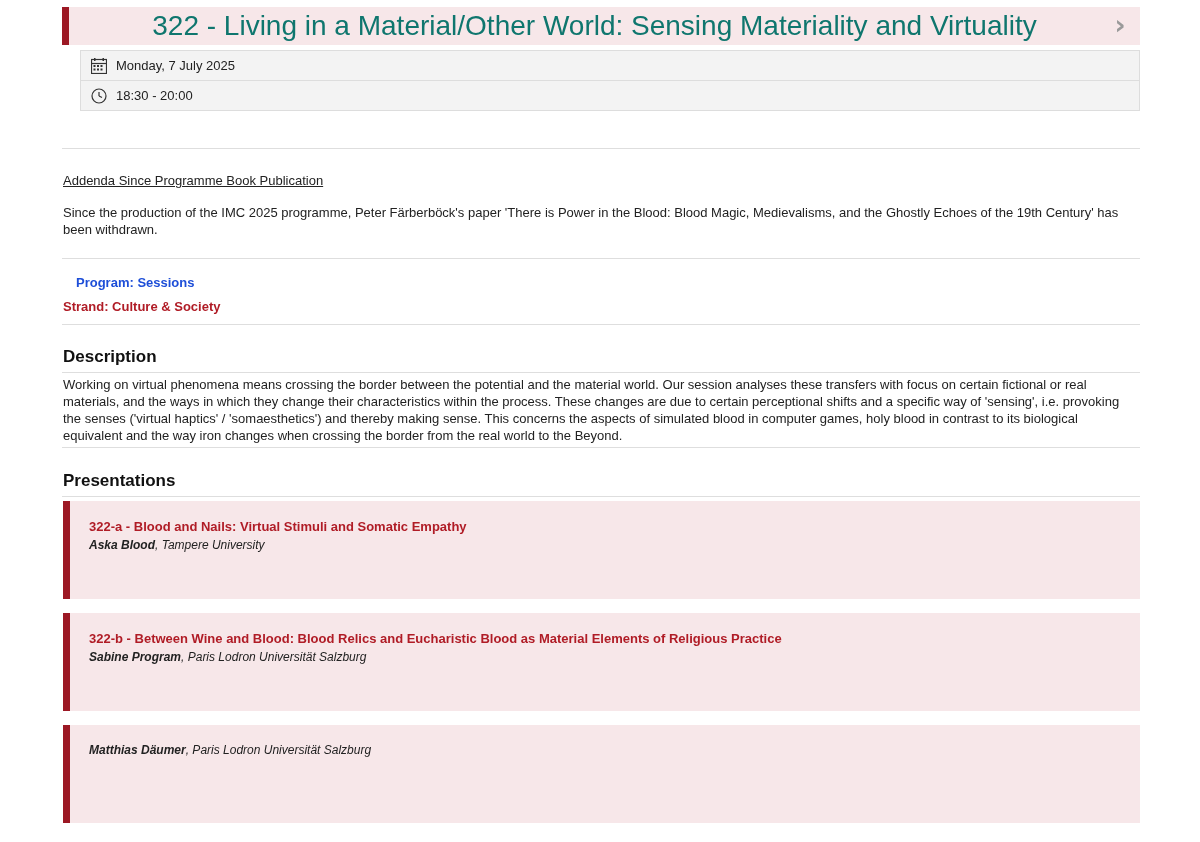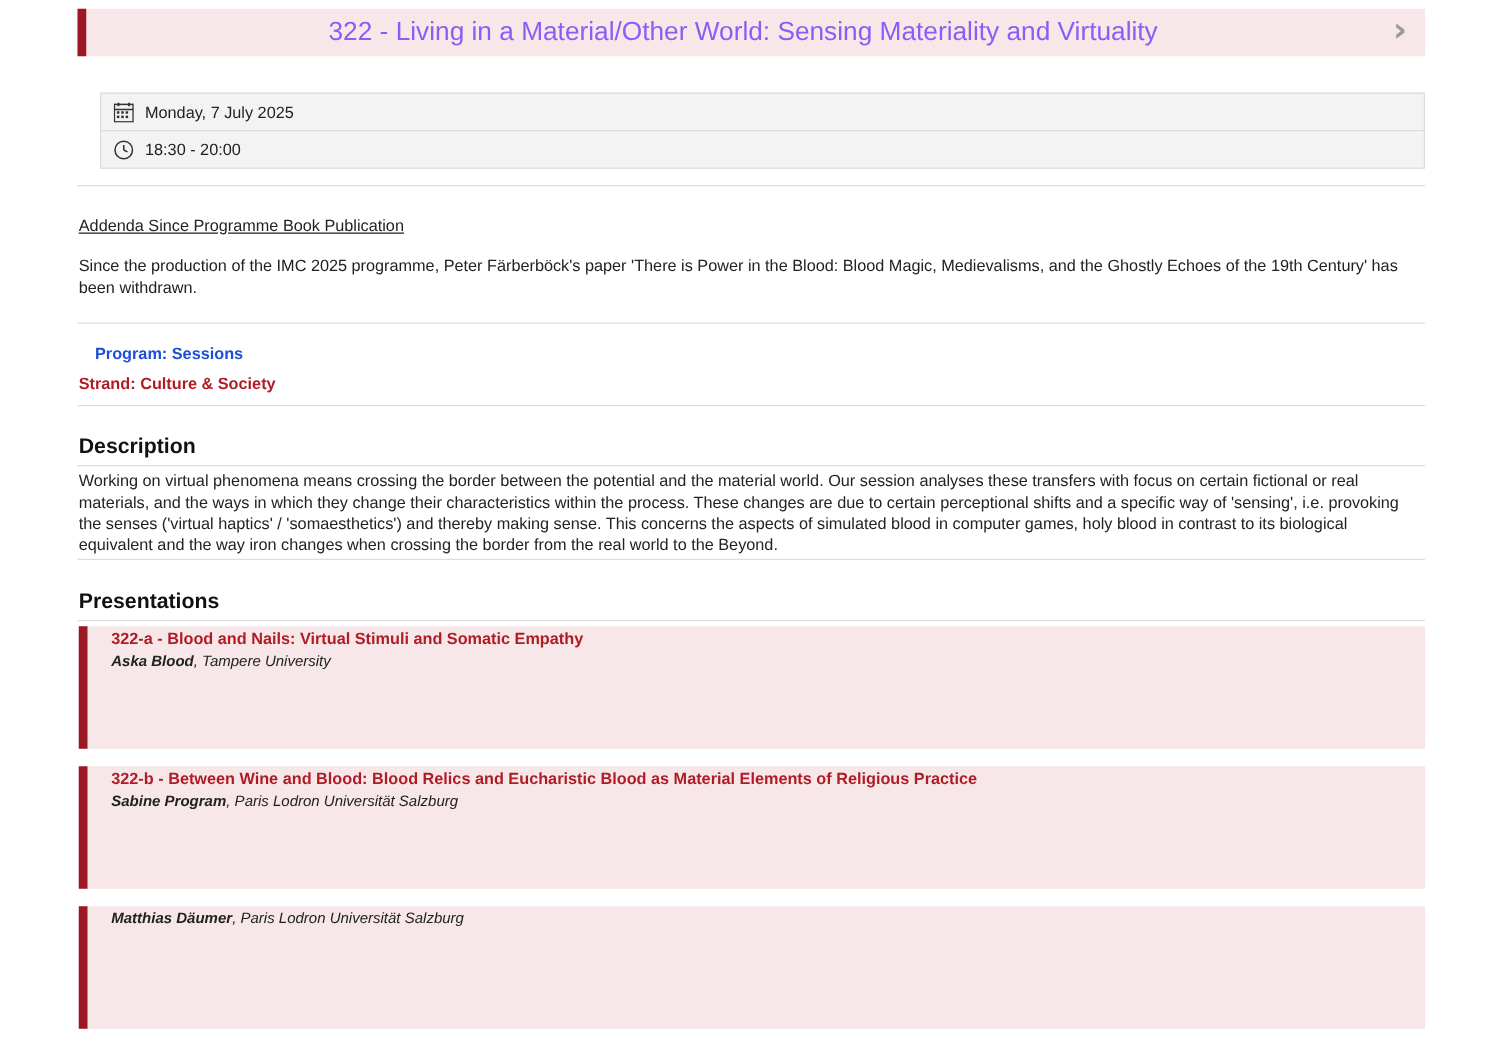--- a/index.html
+++ b/index.html
@@ -29,22 +29,22 @@
     height: 38px;
     background: #f7e7e9;
     border-left: 7px solid #9c1824;
     box-sizing: border-box;
     display: flex;
     align-items: center;
   }
   .title-text {
     flex: 1;
     text-align: center;
-    font-size: 21px;
-    color: #8b5cf6;
+    font-size: 28px;
+    color: #0f766e;
     font-weight: 400;
     line-height: 1.1;
     padding: 0 30px 0 10px;
   }
   .title-next {
     position: absolute;
     right: 8px;
     top: 50%;
     transform: translateY(-50%);
     width: 24px;
@@ -55,21 +55,21 @@
     text-align: center;
     font-weight: bold;
     cursor: pointer;
     font-family: "DejaVu Sans", sans-serif;
   }
 
   
   .meta {
     position: absolute;
     left: 80px;
-    top: 74px;
+    top: 50px;
     width: 1060px;
     border: 1px solid #dddddd;
     box-sizing: border-box;
     background: #f3f3f3;
   }
   .meta-row {
     display: flex;
     align-items: center;
     height: 29px;
     border-bottom: 1px solid #dddddd;
@@ -162,21 +162,21 @@
     left: 63px;
     top: 501px;
     width: 1077px;
   }
   .pres-item {
     background: #f7e7e9;
     border-left: 7px solid #9c1824;
     box-sizing: border-box;
     height: 98px;
     margin-bottom: 14px;
-    padding: 2px 12px 0 19px;
+    padding: 18px 12px 0 19px;
   }
   .pres-title {
     font-size: 13px;
     font-weight: bold;
     color: #b01c26;
     margin-bottom: 4px;
   }
   .pres-author {
     font-size: 12px;
     color: #222222;

